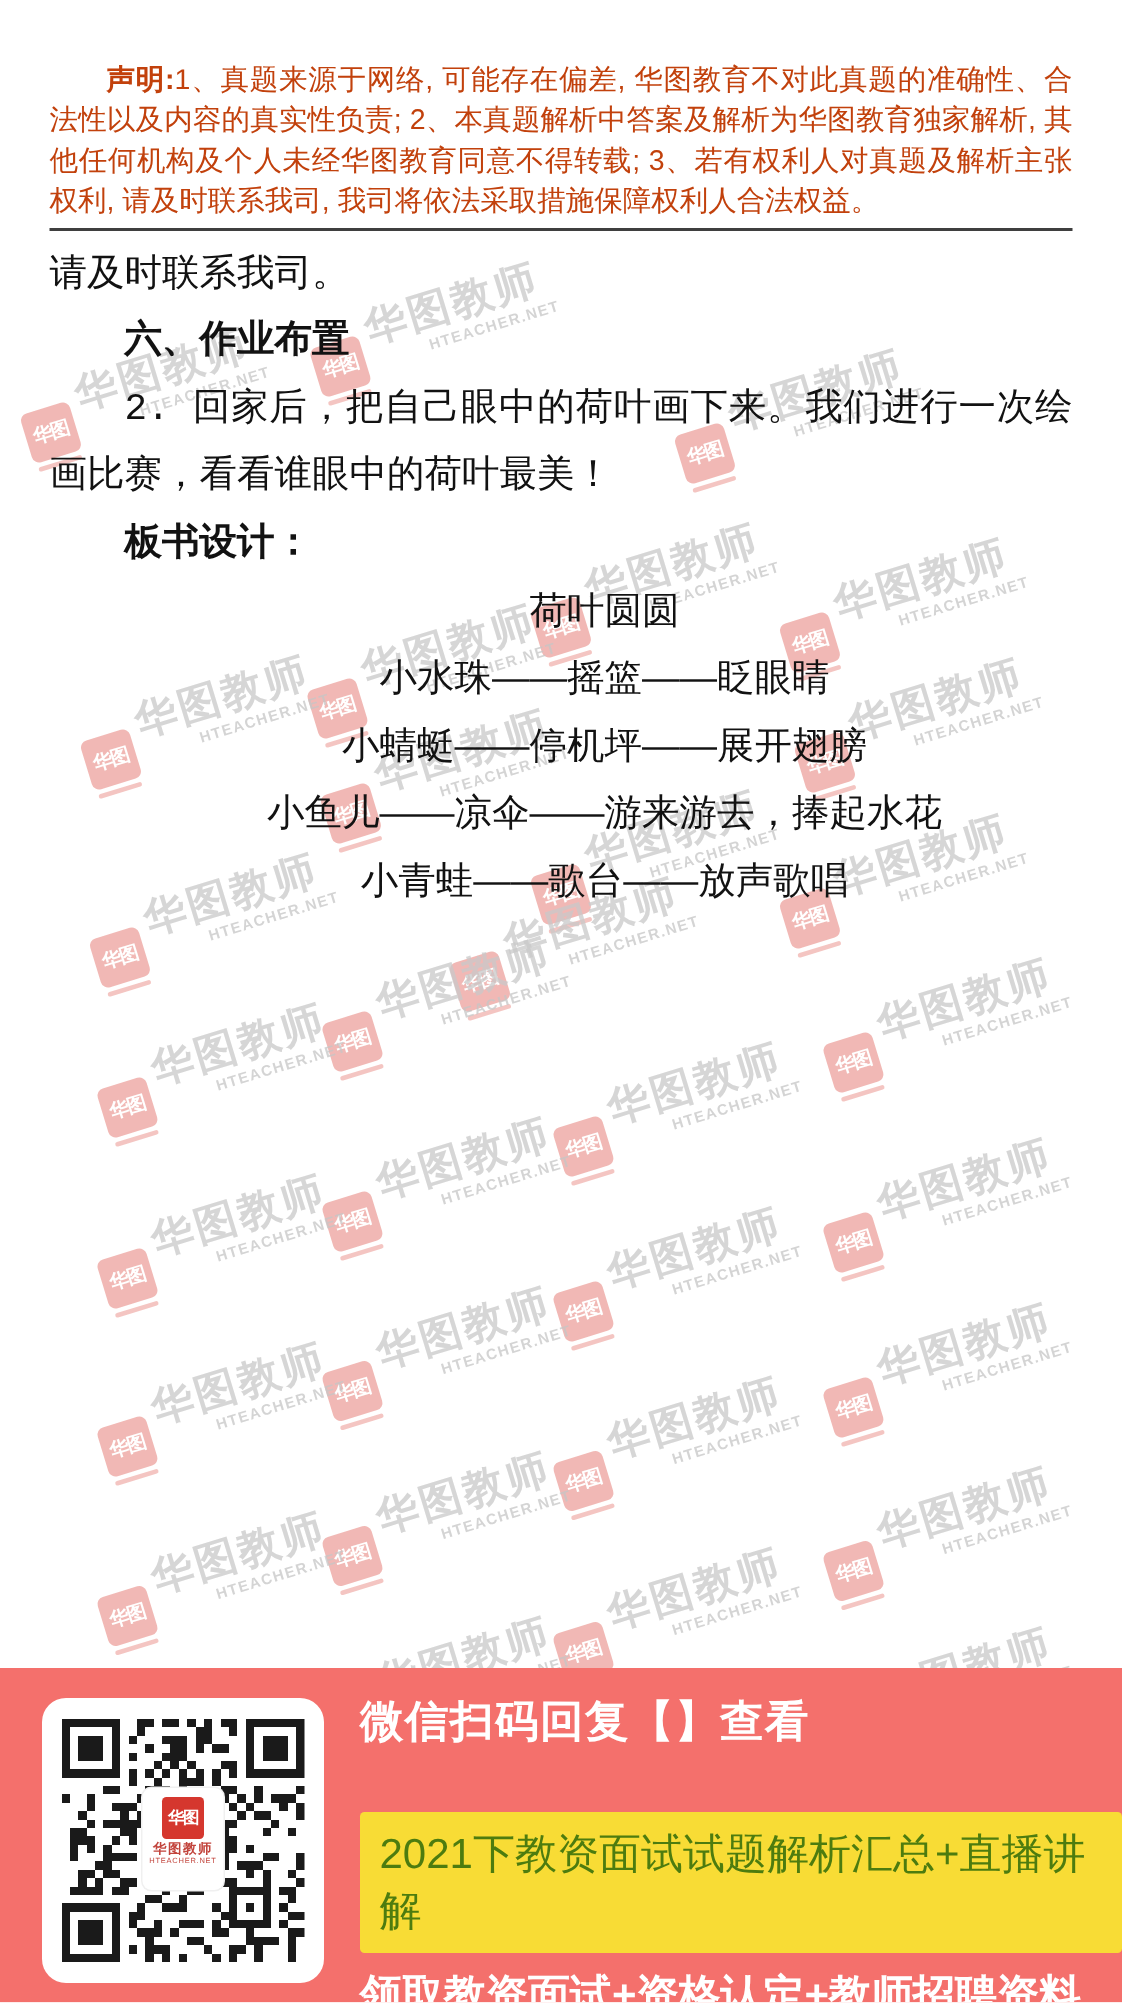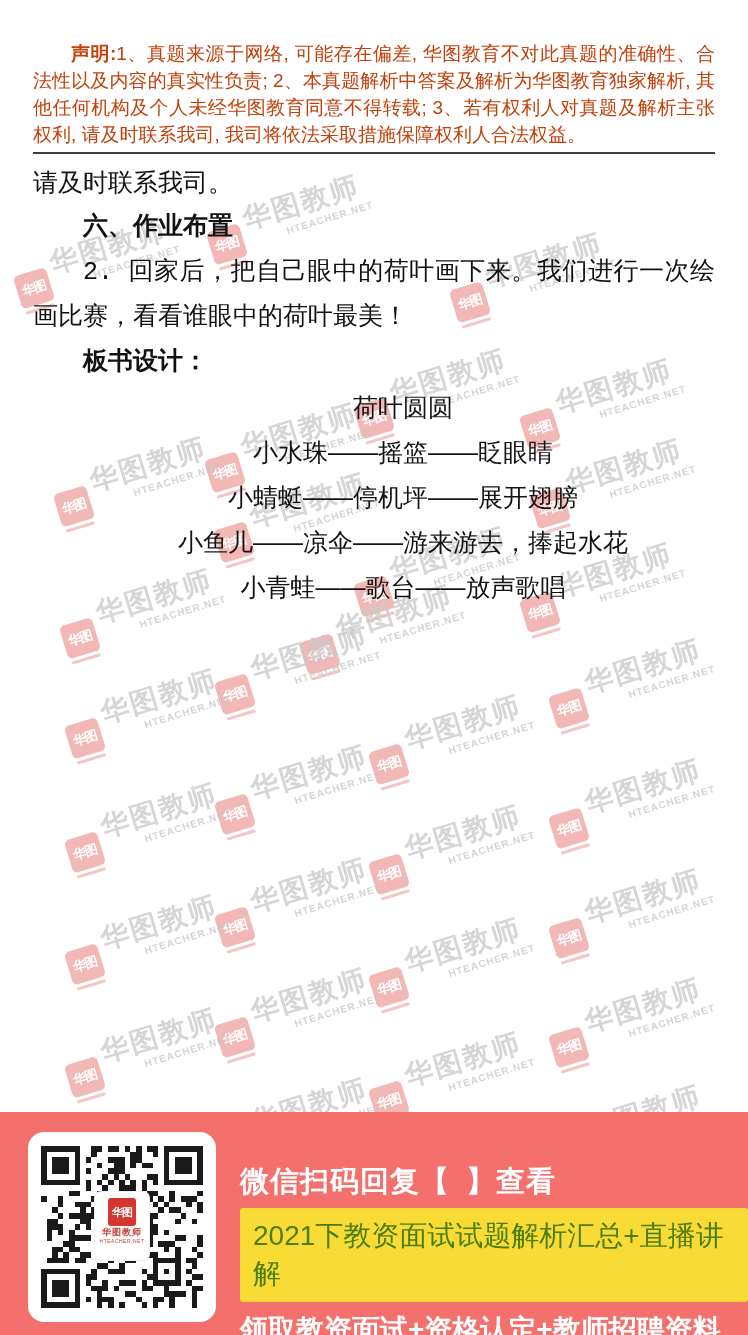--- a/index.html
+++ b/index.html
@@ -30,21 +30,21 @@
   .banner{position:absolute;left:0;top:1112px;width:748px;height:223px;background:#f4706c;z-index:2;}
   .qr-box{position:absolute;left:28px;top:20px;width:188px;height:190px;background:#ffffff;border-radius:16px;}
   .qr-box svg{position:absolute;left:13px;top:14px;}
   .qr-logo{position:absolute;left:67px;top:60px;width:54px;height:68px;background:#ffffff;border-radius:6px;
            box-shadow:0 0 0 1px #f0f0f0;text-align:center;}
   .qr-logo-sq{width:28px;height:28px;margin:6px auto 1px;background:#d5372e;border-radius:3px;
               color:#fff;font-weight:bold;font-size:11px;line-height:28px;letter-spacing:-1px;}
   .qr-logo-brand{font-size:9px;font-weight:bold;color:#c2443c;letter-spacing:1px;line-height:11px;}
   .qr-logo-domain{font-size:5px;color:#c2443c;letter-spacing:.5px;line-height:7px;}
   .banner-text{position:absolute;left:240px;top:16px;}
-  .b-line1{display:flex;align-items:flex-end;height:74px;color:#ffffff;font-size:29px;font-weight:bold;letter-spacing:1px;gap:16px;}
+  .b-line1{display:flex;align-items:flex-start;height:74px;color:#ffffff;font-size:29px;font-weight:bold;letter-spacing:1px;}
   .b-code{color:#ffe100;font-size:58px;font-weight:bold;letter-spacing:2px;margin:0 4px;line-height:1;}
   .b-highlight{display:inline-block;margin-top:6px;padding:9px 13px;background:#f8dc35;border-radius:3px;
                color:#4d7c0f;font-size:28px;font-weight:normal;letter-spacing:0;}
   .b-line3{margin-top:9px;color:#ffffff;font-size:28px;font-weight:bold;letter-spacing:0;}
 </style>
 </head>
 <body>
 
 <div class="page">
 

